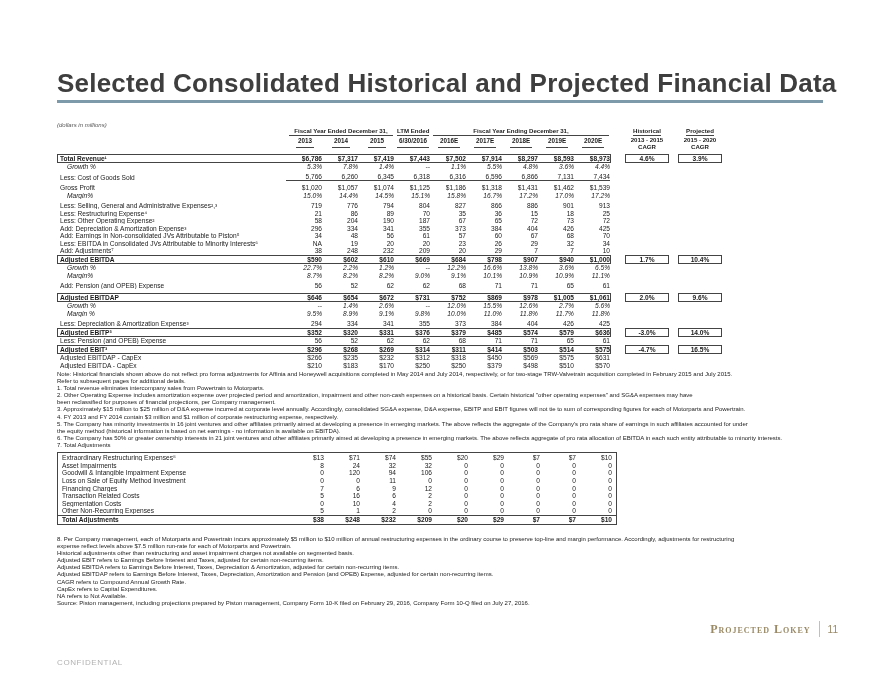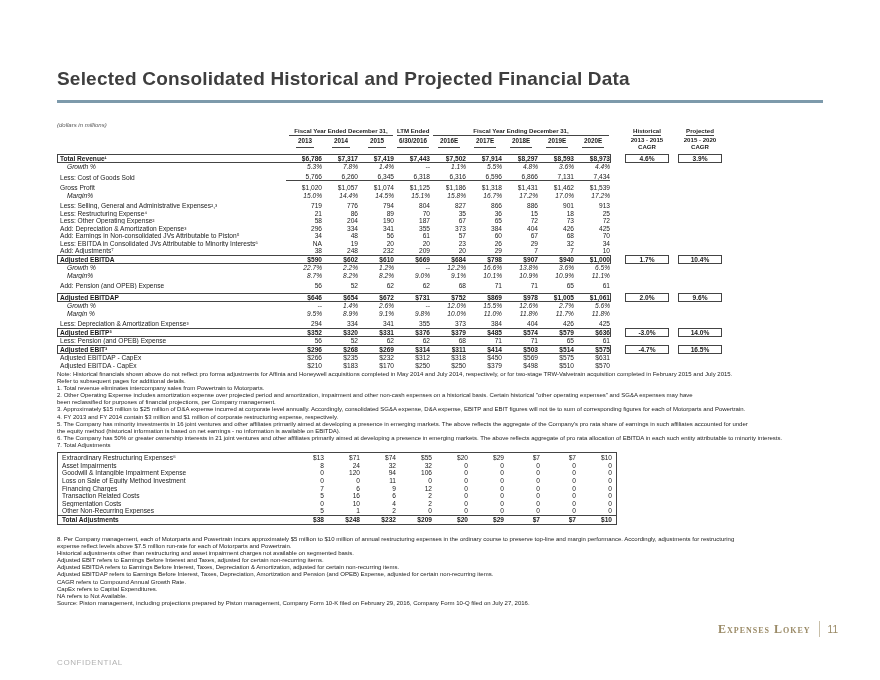--- a/index.html
+++ b/index.html
@@ -1,19 +1,19 @@
 <!DOCTYPE html>
 <html><head>
 <meta charset="utf-8">
 <style>
   html,body { margin:0; padding:0; background:#ffffff; }
   body { width:880px; height:680px; position:relative; overflow:hidden;
          font-family:"Liberation Sans", sans-serif; color:#1a1a1a; }
 
-  #page-title { position:absolute; left:57px; top:68px; font-size:19px; font-weight:bold;
+  #page-title { position:absolute; left:57px; top:68px; font-size:26px; font-weight:bold;
                 color:#3e3e3e; letter-spacing:0.2px; white-space:nowrap; }
   #title-rule { position:absolute; left:57px; top:100px; width:766px; height:3px; background:#7d9aab; }
   #dollars-note { position:absolute; left:57px; top:122px; font-size:6px; font-style:italic; color:#555; }
 
   
   #main-table { position:absolute; left:57px; top:127px; font-size:6.6px; }
   .thead { display:flex; align-items:flex-start; }
   .thead-left { width:554px; }
   .hgroups, .hyears { display:flex; }
   .hspacer { width:230px; }
@@ -767,16 +767,16 @@
     <div class="note-line">Adjusted EBITDA refers to Earnings Before Interest, Taxes, Depreciation &amp; Amortization, adjusted for certain non-recurring items.</div>
     <div class="note-line">Adjusted EBITDAP refers to Earnings Before Interest, Taxes, Depreciation, Amortization and Pension (and OPEB) Expense, adjusted for certain non-recurring items.</div>
     <div class="note-line">CAGR refers to Compound Annual Growth Rate.</div>
     <div class="note-line">CapEx refers to Capital Expenditures.</div>
     <div class="note-line">NA refers to Not Available.</div>
     <div class="note-line">Source: Piston management, including projections prepared by Piston management, Company Form 10-K filed on February 29, 2016, Company Form 10-Q filed on July 27, 2016.</div>
   </div>
 
 <div id="footer-confidential">CONFIDENTIAL</div>
 <div id="footer-right">
-  <span id="footer-brand">Expenses Lokey</span>
+  <span id="footer-brand">Projected Lokey</span>
   <span id="footer-divider"></span>
   <span id="footer-page">11</span>
 </div>
 
 </body></html>

